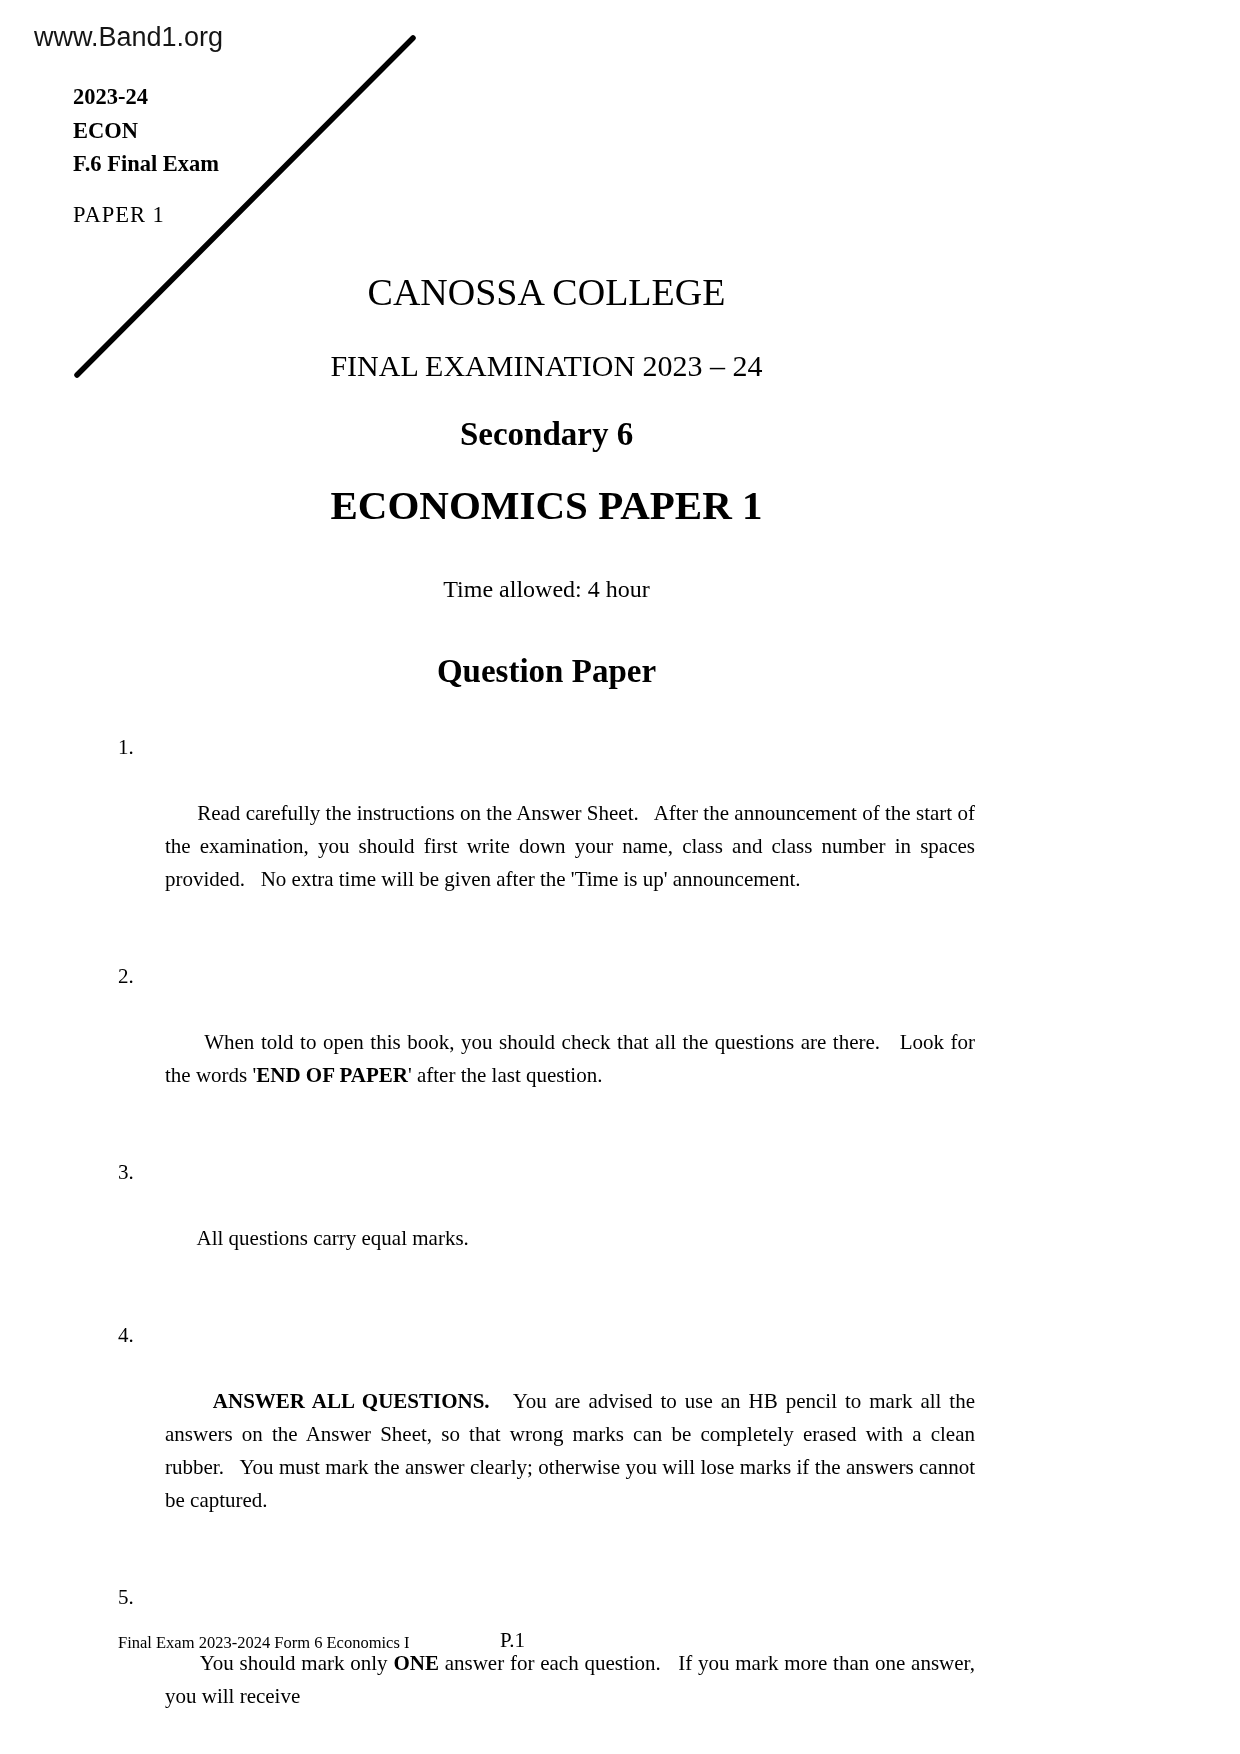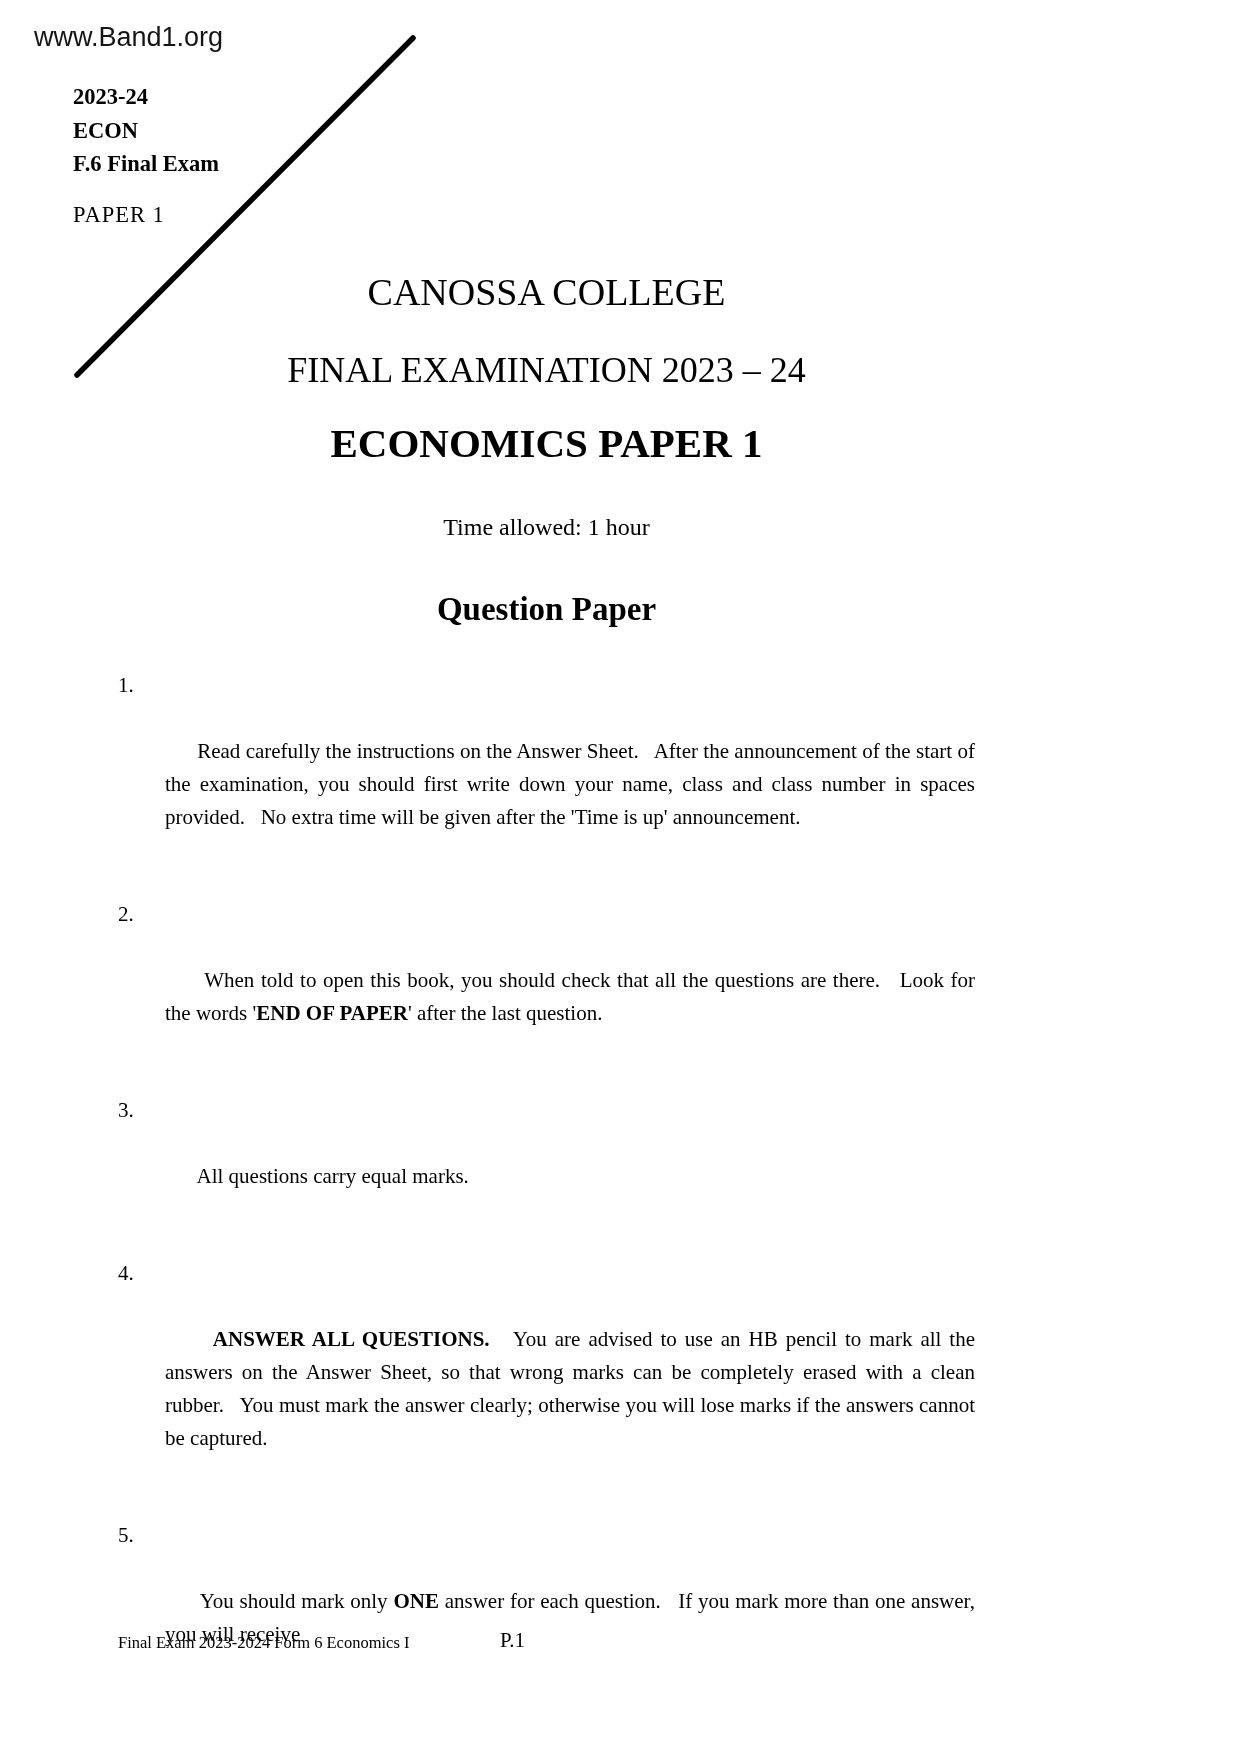--- a/index.html
+++ b/index.html
@@ -44,21 +44,21 @@
 
   .content {
     position: absolute;
     left: 118px;
     top: 270px;
     width: 857px;
   }
   .centered { text-align: center; }
 
   .college-name   { font-size: 38px; font-weight: normal; }
-  .exam-title     { font-size: 36px; margin-top: 35px; }
+  .exam-title     { font-size: 30px; margin-top: 35px; }
   .level-title    { font-size: 33px; font-weight: bold; margin-top: 33px; }
   .paper-title    { font-size: 41px; font-weight: bold; margin-top: 28px; }
   .time-allowed   { font-size: 24px; margin-top: 47px; }
   .question-paper { font-size: 33px; font-weight: bold; margin-top: 50px; }
 
   .instructions-heading {
     font-size: 22px;
     font-weight: bold;
     margin-top: 57px;
     letter-spacing: 0.5px;
@@ -108,22 +108,23 @@
   <div class="corner-line-regular">PAPER 1</div>
 </div>
 
 <svg class="diagonal-line-svg" viewBox="0 0 450 420" xmlns="http://www.w3.org/2000/svg">
   <line x1="77" y1="375" x2="413" y2="38" stroke="#000000" stroke-width="5.5" stroke-linecap="round"></line>
 </svg>
 
 <div class="content">
   <div class="centered college-name">CANOSSA COLLEGE</div>
   <div class="centered exam-title">FINAL EXAMINATION 2023 – 24</div>
+  <div class="centered level-title">Secondary 6</div>
   <div class="centered paper-title">ECONOMICS PAPER 1</div>
-  <div class="centered time-allowed">Time allowed: 1 hour</div>
+  <div class="centered time-allowed">Time allowed: 4 hour</div>
   <div class="centered question-paper">Question Paper</div>
 
 
   <div class="instructions-list">
     <div class="instruction-item">
       <span class="instruction-number">1.</span>
       <span><span>Read carefully the instructions on the Answer Sheet.   After the announcement of the start of the examination, you should first write down your name, class and class number in spaces provided.   No extra time will be given after the 'Time is up' announcement.</span></span>
     </div>
     <div class="instruction-item">
       <span class="instruction-number">2.</span>

